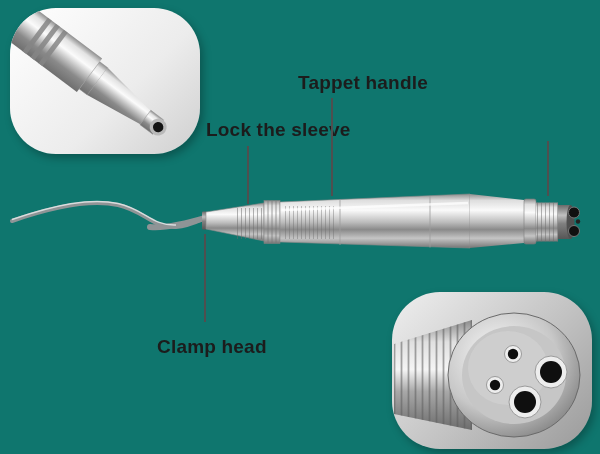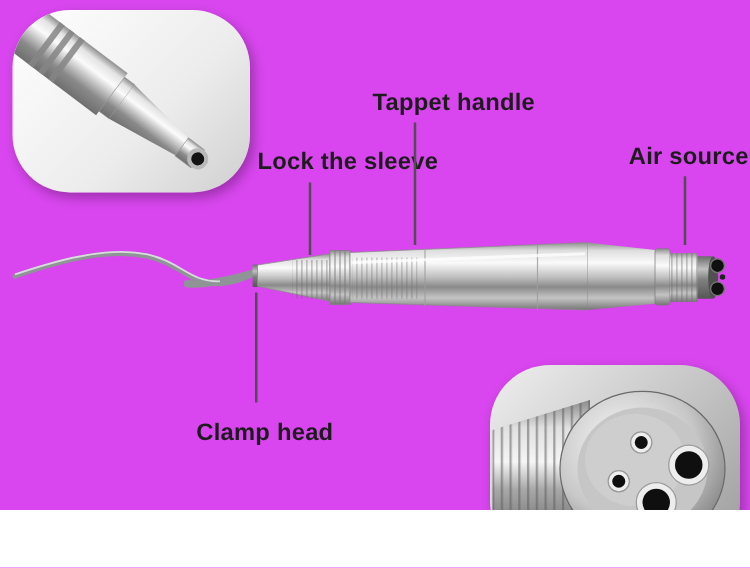--- a/index.html
+++ b/index.html
@@ -1,18 +1,18 @@
 <!DOCTYPE html>
 <html><head>
 <meta charset="utf-8">
 <title>Annotated product diagram</title>
 <style>
   html,body{margin:0;padding:0;background:#ffffff;}
   .stage{
-    position:relative;width:600px;height:408px;background:#d946ef;
+    position:relative;width:600px;height:454px;background:#0f766e;
     font-family:"Liberation Sans",sans-serif;overflow:hidden;
   }
   .label{
     position:absolute;font-size:19px;font-weight:700;color:#1c1c1c;
     white-space:nowrap;letter-spacing:.2px;
   }
   .leader{position:absolute;width:2px;background:#4f4f4f;}
   .inset{position:absolute;overflow:hidden;}
   .inset-tip{
     left:10px;top:8px;width:190px;height:146px;border-radius:46px;
@@ -153,21 +153,20 @@
         <circle cx="103" cy="93" r="8.5" fill="#eeeeee" stroke="#9a9a9a" stroke-width="1"></circle>
         <circle cx="103" cy="93" r="5.2" fill="#0f0f0f"></circle>
         <circle cx="121" cy="62" r="8.5" fill="#eeeeee" stroke="#9a9a9a" stroke-width="1"></circle>
         <circle cx="121" cy="62" r="5.2" fill="#0f0f0f"></circle>
       </g>
     </svg>
   </div>
 
   <div class="label" style="left:298px;top:72px;">Tappet handle</div>
   <div class="label" style="left:206px;top:119px;">Lock the sleeve</div>
-  <div class="label" style="left:503px;top:115px;">Air source</div>
   <div class="label" style="left:157px;top:336px;">Clamp head</div>
 
   <div class="leader" style="left:331px;top:98px;height:98px;"></div>
   <div class="leader" style="left:247px;top:146px;height:58px;"></div>
   <div class="leader" style="left:547px;top:141px;height:55px;"></div>
   <div class="leader" style="left:204px;top:234px;height:88px;"></div>
 
 </div>
 
 </body></html>

